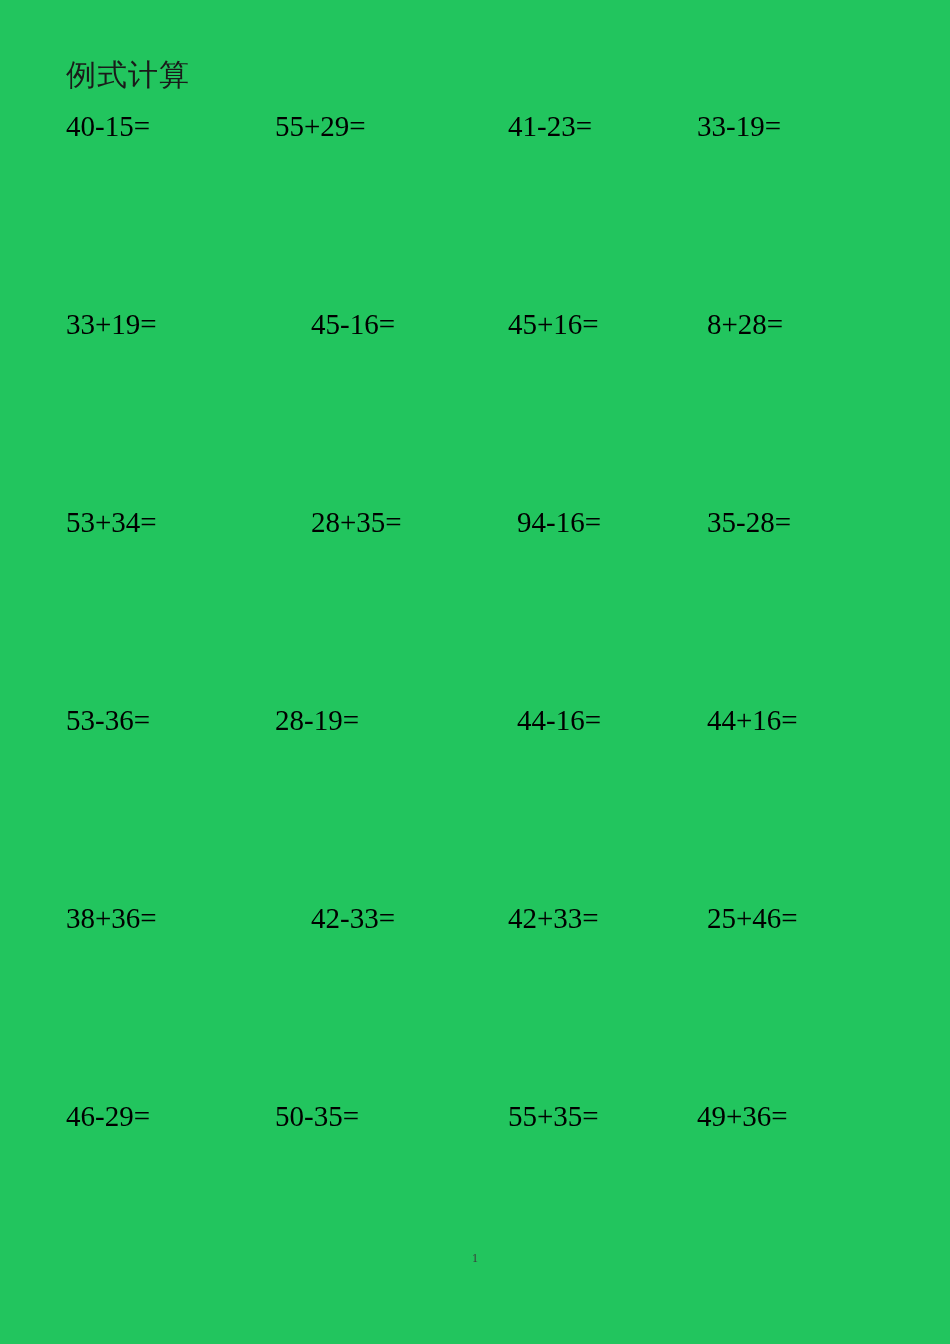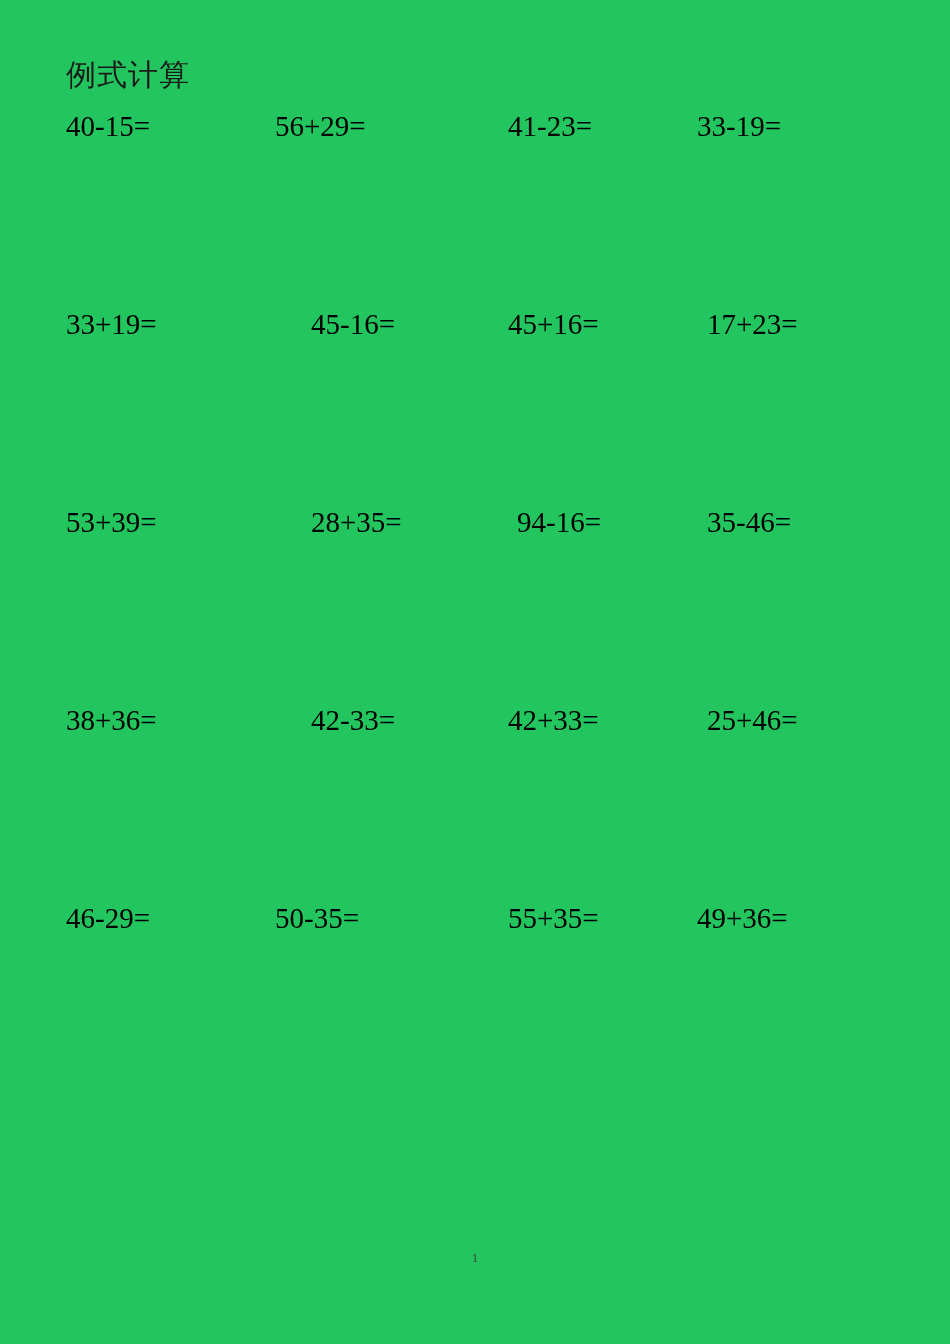--- a/index.html
+++ b/index.html
@@ -83,39 +83,45 @@
 <body>
 
 <div class="page">
 
   <div class="worksheet-title">例式计算</div>
 
   <div class="problem-grid">
 
     <div class="problem-row">
       <div class="problem-cell col-0">40-15=</div>
-      <div class="problem-cell col-1">56+29=</div>
+      <div class="problem-cell col-1">55+29=</div>
       <div class="problem-cell col-2">41-23=</div>
       <div class="problem-cell col-3">33-19=</div>
     </div>
 
     <div class="problem-row indent-col1 indent-col3">
       <div class="problem-cell col-0">33+19=</div>
       <div class="problem-cell col-1">45-16=</div>
       <div class="problem-cell col-2">45+16=</div>
-      <div class="problem-cell col-3">17+23=</div>
+      <div class="problem-cell col-3">8+28=</div>
     </div>
 
     <div class="problem-row indent-col1 indent-col2 indent-col3">
-      <div class="problem-cell col-0">53+39=</div>
+      <div class="problem-cell col-0">53+34=</div>
       <div class="problem-cell col-1">28+35=</div>
       <div class="problem-cell col-2">94-16=</div>
-      <div class="problem-cell col-3">35-46=</div>
+      <div class="problem-cell col-3">35-28=</div>
     </div>
 
+    <div class="problem-row indent-col2 indent-col3">
+      <div class="problem-cell col-0">53-36=</div>
+      <div class="problem-cell col-1">28-19=</div>
+      <div class="problem-cell col-2">44-16=</div>
+      <div class="problem-cell col-3">44+16=</div>
+    </div>
 
     <div class="problem-row indent-col1 indent-col3">
       <div class="problem-cell col-0">38+36=</div>
       <div class="problem-cell col-1">42-33=</div>
       <div class="problem-cell col-2">42+33=</div>
       <div class="problem-cell col-3">25+46=</div>
     </div>
 
     <div class="problem-row">
       <div class="problem-cell col-0">46-29=</div>

